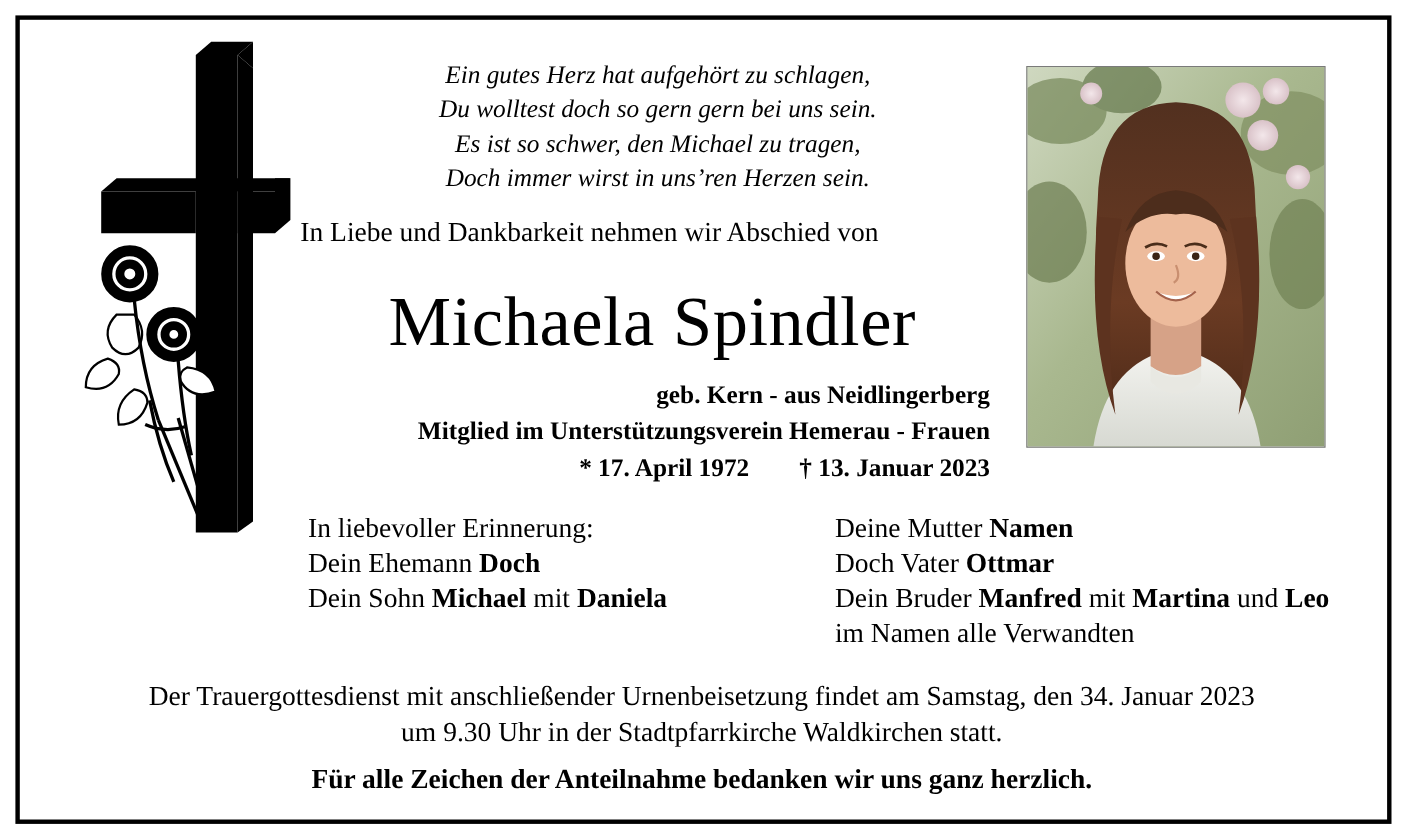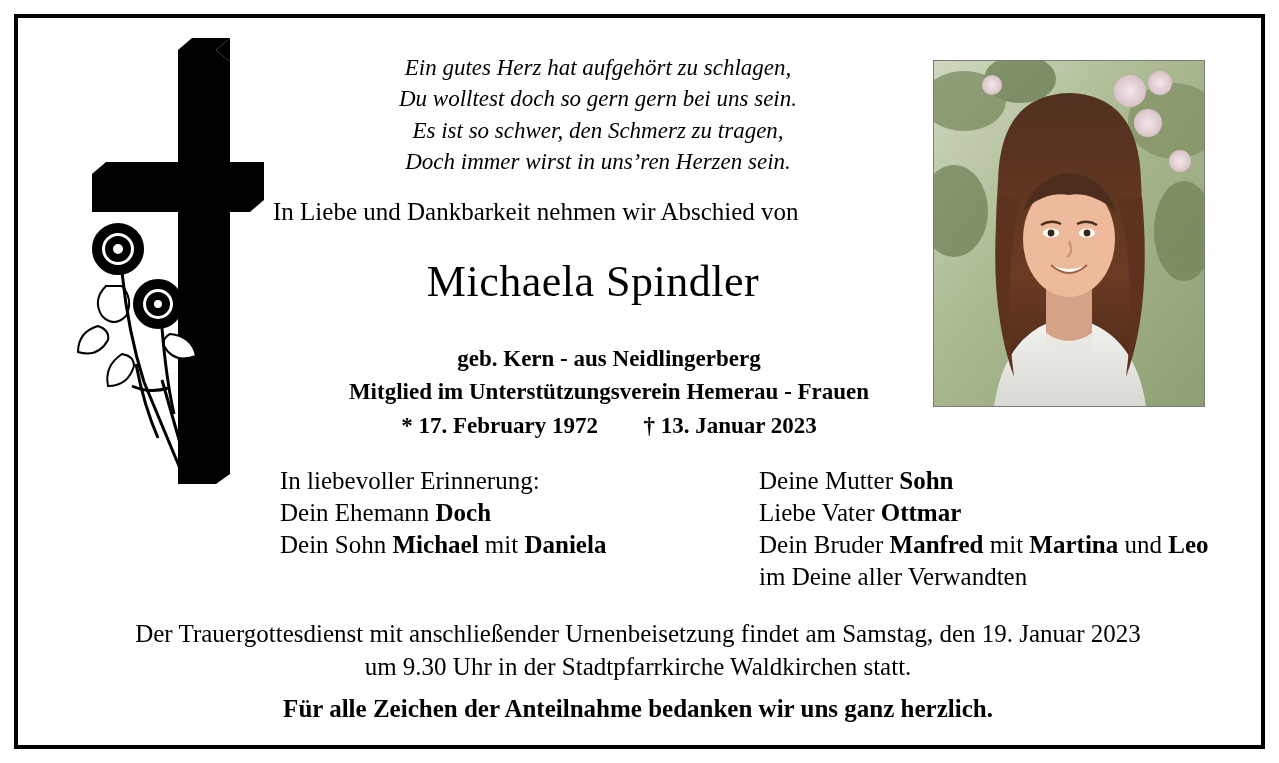--- a/index.html
+++ b/index.html
@@ -65,32 +65,32 @@
     font-size: 25px;
   }
 
   
   .name {
     position: absolute;
     left: 255px;
     top: 240px;
     width: 640px;
     text-align: center;
-    font-size: 44px;
+    font-size: 64px;
     letter-spacing: 0.5px;
     line-height: 1.1;
   }
 
   
   .sublines {
     position: absolute;
-    left: 271px;
+    left: 242px;
     top: 325px;
     width: 640px;
-    text-align: center;
+    text-align: right;
     font-weight: bold;
     font-size: 23px;
     line-height: 1.42;
   }
   .dates {
     margin-top: 2px;
   }
   .dates .gap { display: inline-block; width: 34px; }
 
   
@@ -180,21 +180,21 @@
           <path d="M62 352 q18 8 36 2" stroke-width="3"></path>
           <path d="M74 348 l40 96" stroke-width="3"></path>
           <path d="M92 346 l28 98" stroke-width="3"></path>
         </g>
       </svg>
     </div>
 
     <div class="verse">
       <div>Ein gutes Herz hat aufgehört zu schlagen,</div>
       <div>Du wolltest doch so gern gern bei uns sein.</div>
-      <div>Es ist so schwer, den Schmerz zu tragen,</div>
+      <div>Es ist so schwer, den Michael zu tragen,</div>
       <div>Doch immer wirst in uns’ren Herzen sein.</div>
     </div>
 
     <div class="photo">
       <svg width="270" height="345" viewBox="0 0 270 345" xmlns="http://www.w3.org/2000/svg">
         <defs>
           <linearGradient id="bg" x1="0" y1="0" x2="1" y2="1">
             <stop offset="0%" stop-color="#cfd8c0"></stop>
             <stop offset="45%" stop-color="#a9b88f"></stop>
             <stop offset="100%" stop-color="#8f9f74"></stop>
@@ -263,54 +263,54 @@
     </div>
 
     <div class="intro">In Liebe und Dankbarkeit nehmen wir Abschied von</div>
 
     <div class="name">Michaela Spindler</div>
 
     <div class="sublines">
       <div>geb. Kern - aus Neidlingerberg</div>
       <div>Mitglied im Unterstützungsverein Hemerau - Frauen</div>
       <div class="dates">
-        <span>* 17. February 1972</span>
+        <span>* 17. April 1972</span>
         <span class="gap"></span>
         <span>† 13. Januar 2023</span>
       </div>
     </div>
 
     <div class="family">
       <div class="col left">
         <div class="line">
           <span>In liebevoller Erinnerung:</span>
         </div>
         <div class="line">
           <span>Dein Ehemann </span><b>Doch</b>
         </div>
         <div class="line">
           <span>Dein Sohn </span><b>Michael</b><span> mit </span><b>Daniela</b>
         </div>
       </div>
       <div class="col right">
         <div class="line">
-          <span>Deine Mutter </span><b>Sohn</b>
-        </div>
-        <div class="line">
-          <span>Liebe Vater </span><b>Ottmar</b>
+          <span>Deine Mutter </span><b>Namen</b>
+        </div>
+        <div class="line">
+          <span>Doch Vater </span><b>Ottmar</b>
         </div>
         <div class="line">
           <span>Dein Bruder </span><b>Manfred</b><span> mit </span><b>Martina</b><span> und </span><b>Leo</b>
         </div>
         <div class="line">
-          <span>im Deine aller Verwandten</span>
+          <span>im Namen alle Verwandten</span>
         </div>
       </div>
     </div>
 
     <div class="footer">
-      <div>Der Trauergottesdienst mit anschließender Urnenbeisetzung findet am Samstag, den 19. Januar 2023</div>
+      <div>Der Trauergottesdienst mit anschließender Urnenbeisetzung findet am Samstag, den 34. Januar 2023</div>
       <div>um 9.30 Uhr in der Stadtpfarrkirche Waldkirchen statt.</div>
       <div class="strong">Für alle Zeichen der Anteilnahme bedanken wir uns ganz herzlich.</div>
     </div>
 
   </div>
 </div>
 
 </body></html>

